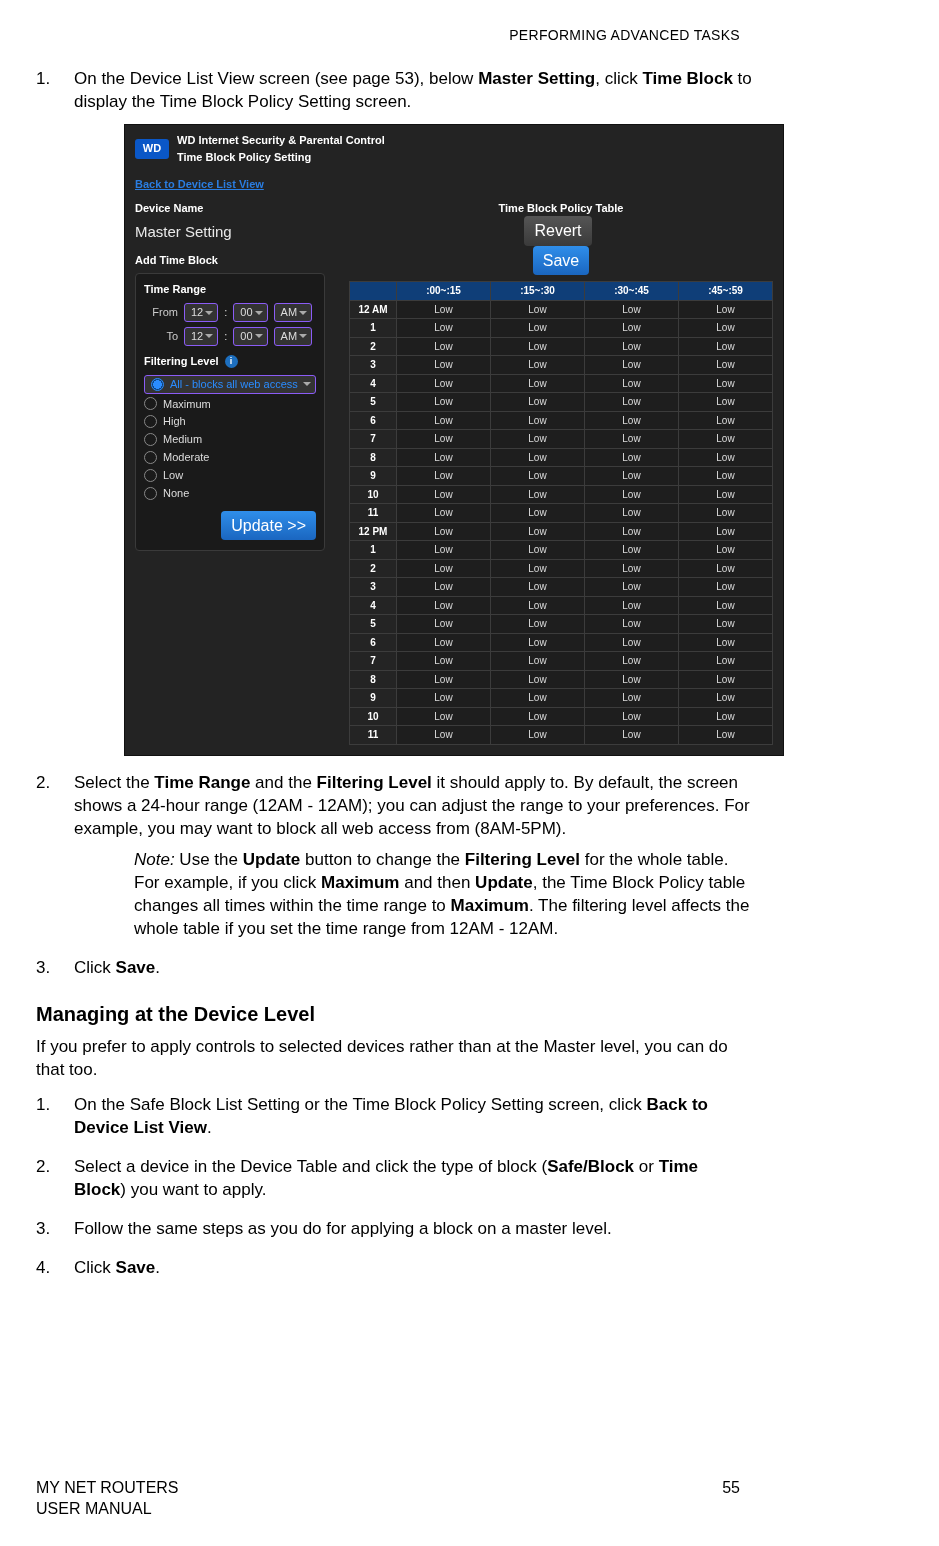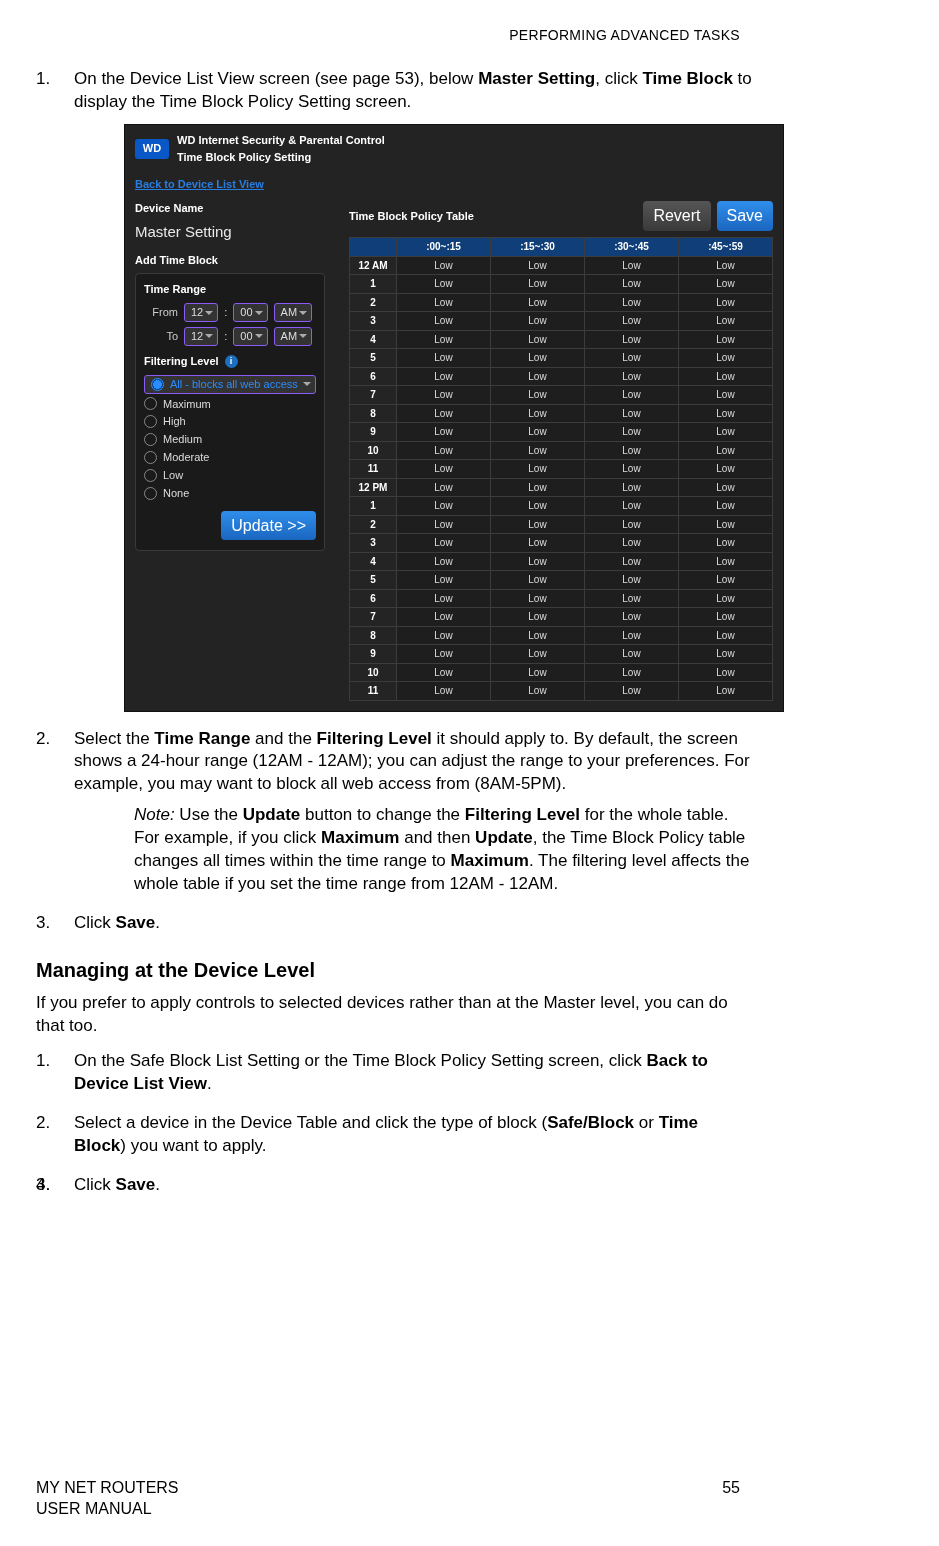--- a/index.html
+++ b/index.html
@@ -31,21 +31,21 @@
   .radio-list{margin-top:4px;}
   .radio{display:flex;align-items:center;gap:6px;color:#ddd;margin-bottom:3px;}
   .radio .dot{width:11px;height:11px;border-radius:50%;border:1px solid #888;display:inline-block;}
   .radio.sel .dot{background:radial-gradient(circle,#2a8cff 0 55%,#0d3f77 58% 100%);border-color:#2a8cff;}
   .radio.sel .lbl{color:#2a8cff;}
   .update-btn{margin-top:10px;text-align:right;}
   .btn{display:inline-block;border-radius:4px;padding:4px 10px;font-size:16px;color:#fff;}
   .btn-blue{background:linear-gradient(#2f8eea,#1a66c0);}
   .btn-gray{background:linear-gradient(#555,#3a3a3a);}
   .rightcol{flex:1;}
-  .rightcol .hdrrow{display:flex;align-items:center;margin-bottom:6px;}
+  .rightcol .hdrrow{display:flex;align-items:center;margin-bottom:6px;flex-direction:column;}
   .rightcol .hdrrow .ttl{color:#fff;font-weight:bold;flex:1;}
   .policy{width:100%;border-collapse:collapse;background:#1e1e1e;}
   .policy th,.policy td{border:1px solid #3c3c3c;text-align:center;padding:2px 0;font-size:10px;color:#ddd;}
   .policy th{background:#0f3e78;color:#fff;}
   .policy td.hour{background:#242424;color:#fff;font-weight:bold;width:46px;}
   .note-block{margin:8px 0 8px 60px;max-width:700px;}
   .note-block .nl{font-style:italic;display:inline;}
   h3.section{font-size:20px;font-weight:bold;margin:22px 0 8px 0;}
   p.intro{margin:0 0 12px 0;}
   .footer{position:absolute;bottom:26px;left:36px;right:36px;display:flex;justify-content:space-between;font-size:16px;}
@@ -355,20 +355,21 @@
         </span>
       </li>
       <li>
         <span class="num">2.</span>
         <span>
           <span>Select a device in the Device Table and click the type of block (</span><span class="bold">Safe/Block</span><span> or </span><span class="bold">Time Block</span><span>) you want to apply.</span>
         </span>
       </li>
       <li>
         <span class="num">3.</span>
+        <span>Follow the same steps as you do for applying a block on a master level.</span>
       </li>
       <li>
         <span class="num">4.</span>
         <span>
           <span>Click </span><span class="bold">Save</span><span>.</span>
         </span>
       </li>
     </ol>
   </div>
 

